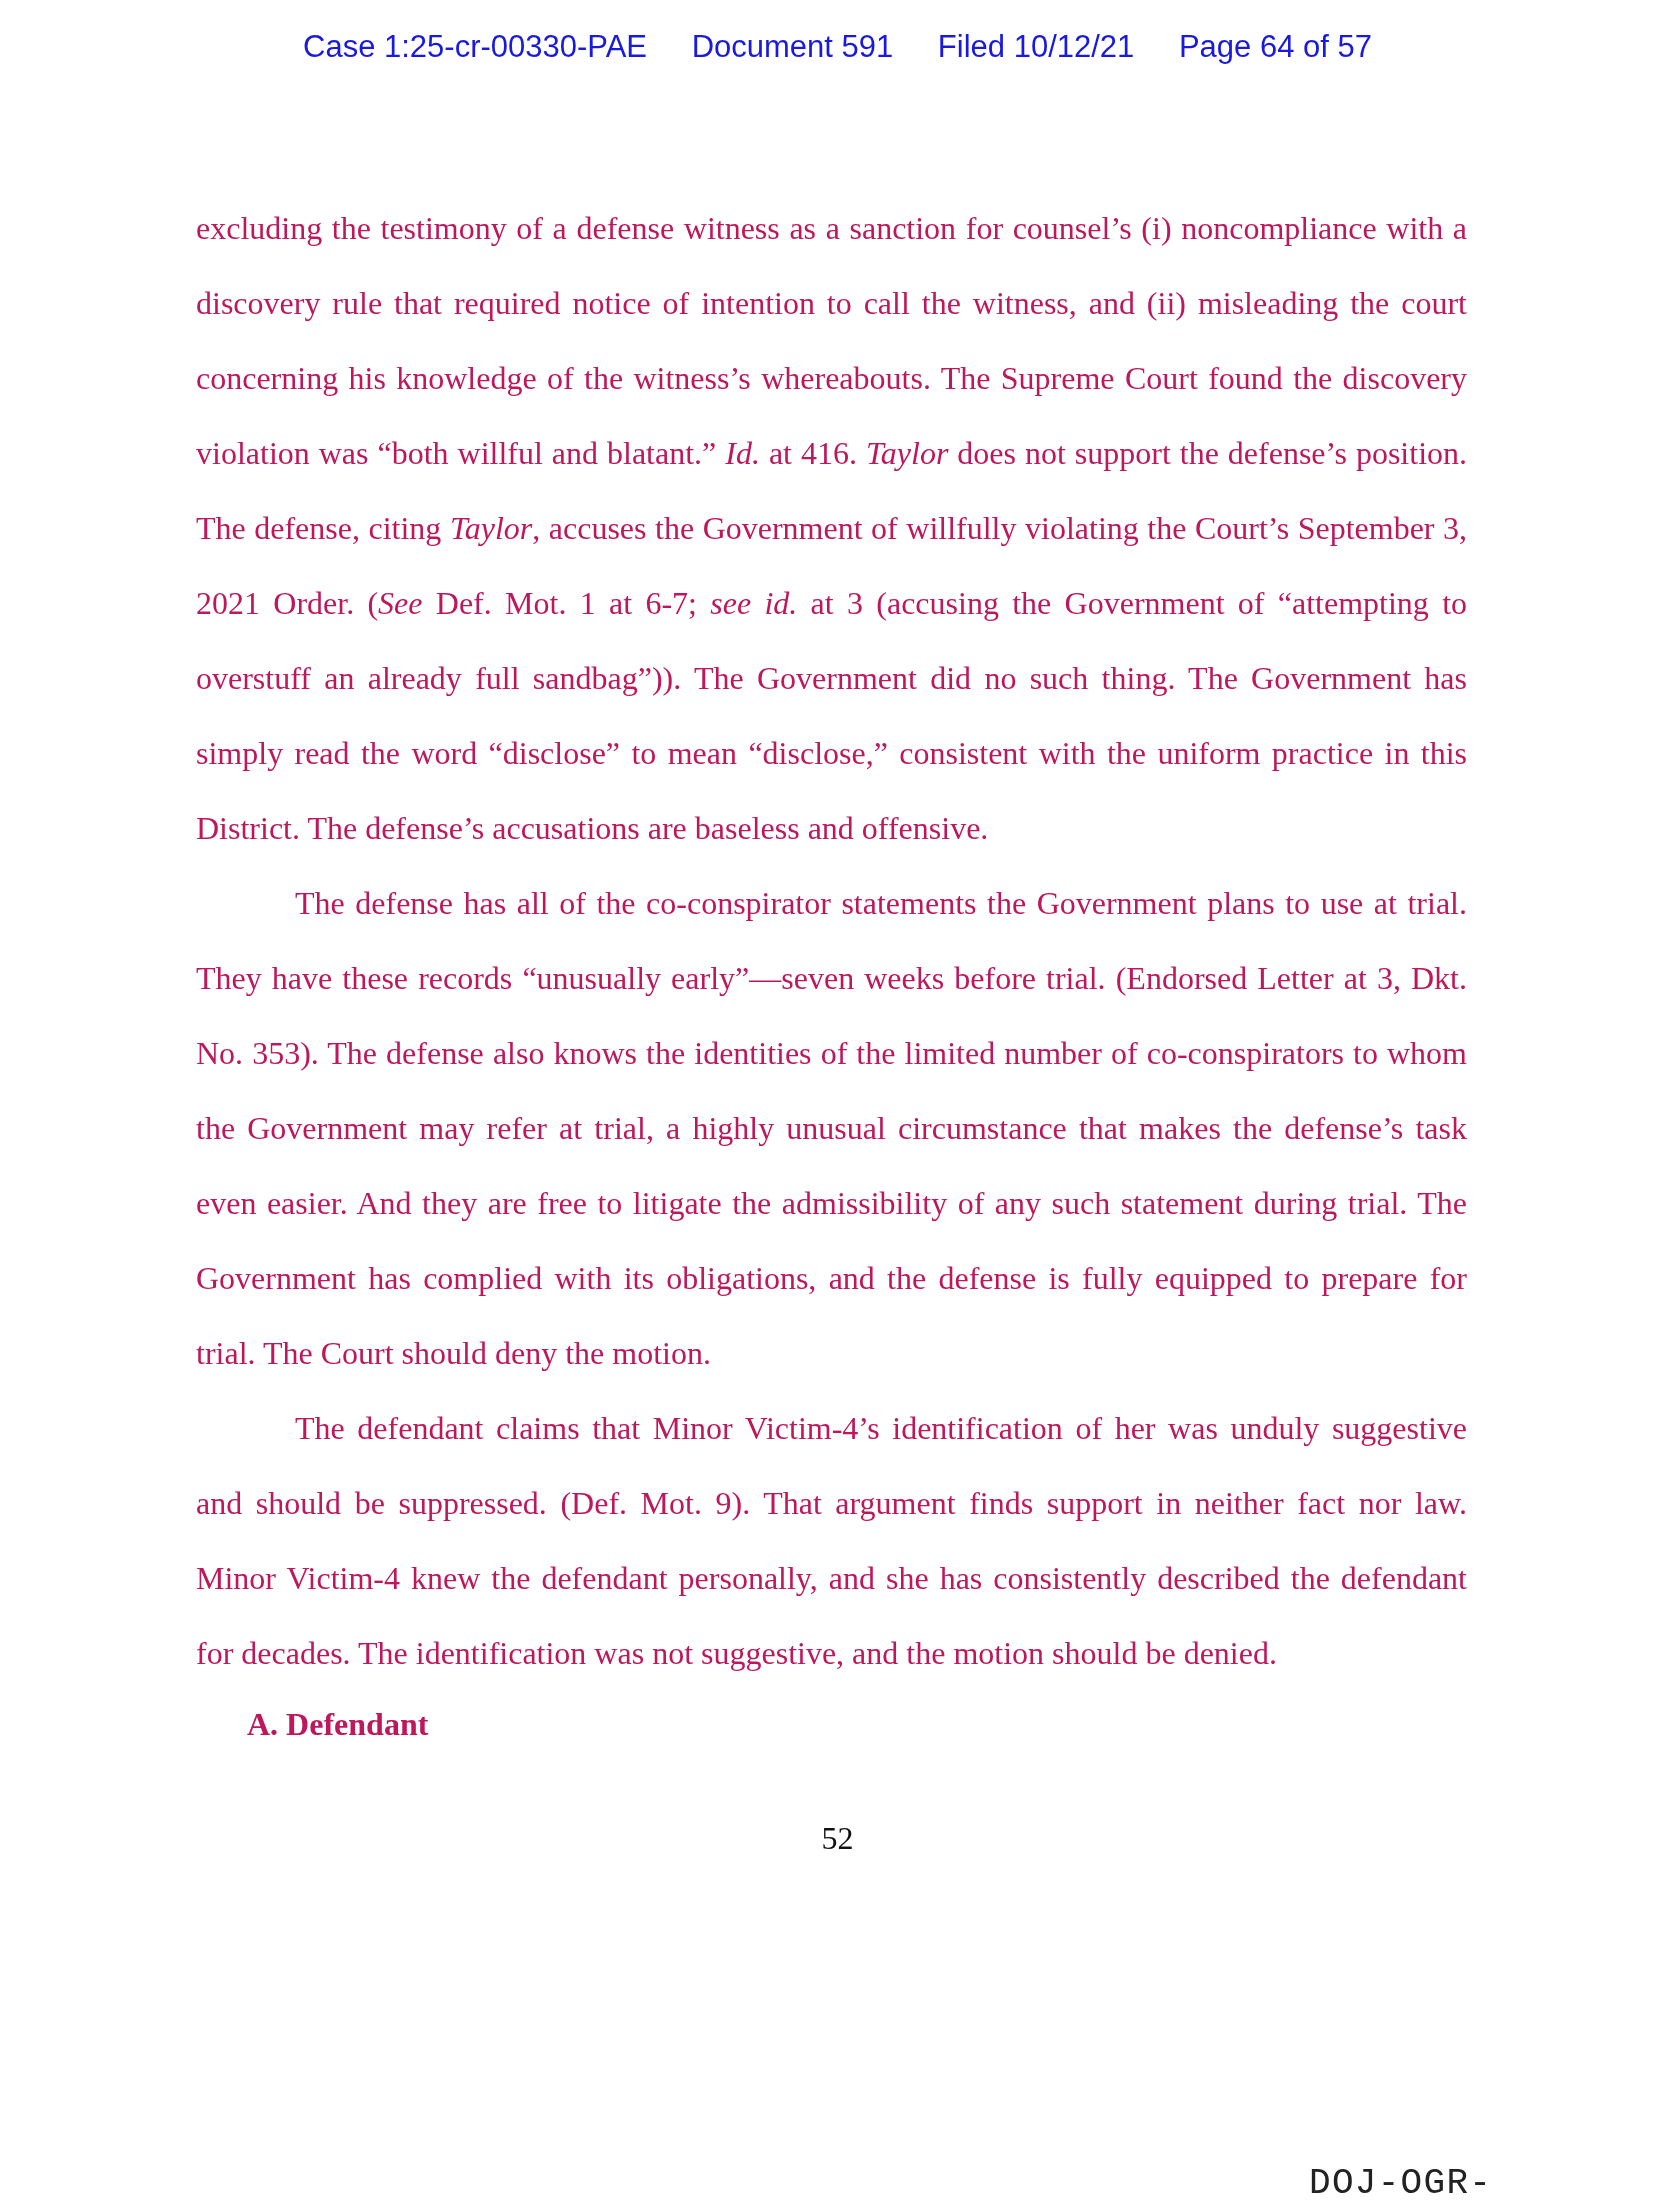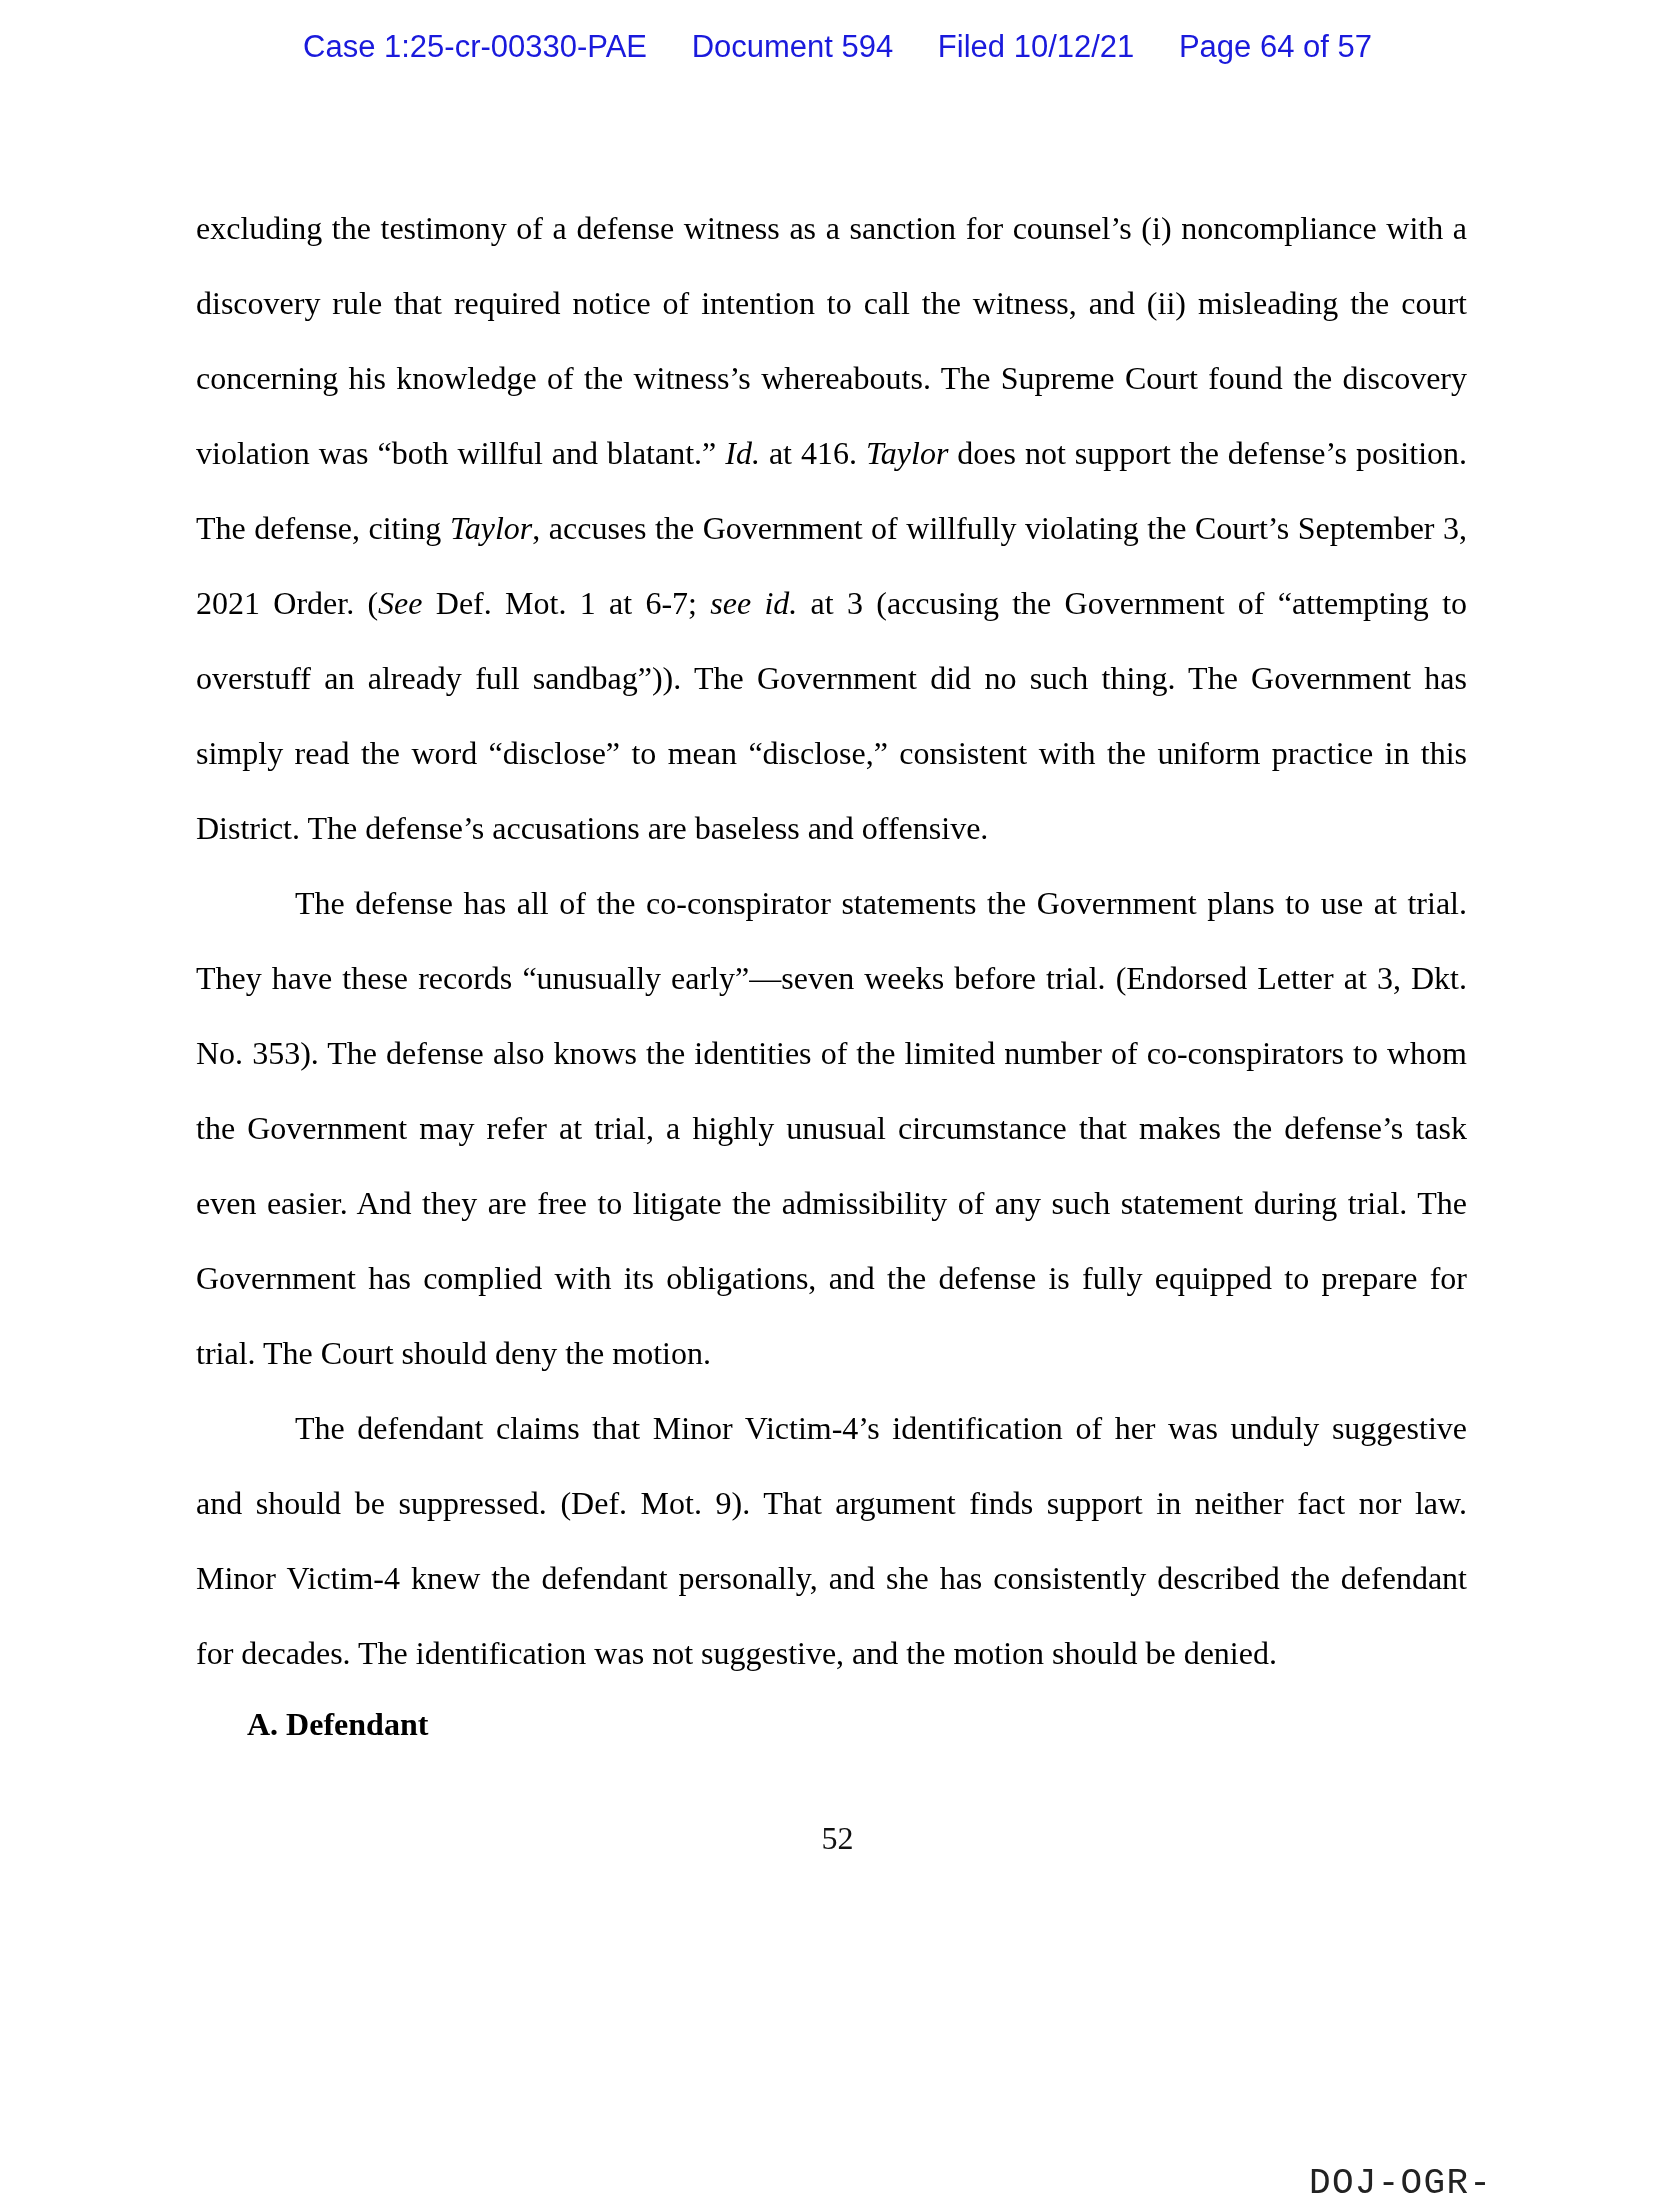--- a/index.html
+++ b/index.html
@@ -5,21 +5,21 @@
   html, body { margin: 0; padding: 0; background: #ffffff; }
   body { width: 1675px; height: 2205px; position: relative; overflow: hidden; }
   .header {
     position: absolute; top: 29px; left: 0; width: 1675px; text-align: center;
     font-family: "Liberation Sans", sans-serif; font-size: 31px; color: #1a1adc;
     white-space: pre;
   }
   .header span { margin: 0 22.3px; }
   .body {
     position: absolute; left: 196px; width: 1271px; top: 191px;
-    font-family: "Liberation Serif", serif; font-size: 32px; color: #000000;
+    font-family: "Liberation Serif", serif; font-size: 32px; color: #be185d;
     line-height: 75px; text-align: justify;
   }
   .body p { margin: 0; }
   .indent { text-indent: 99px; }
   .sec-heading {
     font-weight: bold; margin: 0; line-height: 75px; white-space: nowrap;
     padding-left: 51px;
   }
   .sec-heading .num { display: inline-block; width: 97px; }
   .subheading { font-weight: bold; padding-left: 51px; line-height: 66px; margin-top: 2.6px; }
@@ -28,21 +28,21 @@
     font-family: "Liberation Serif", serif; font-size: 32px; color: #111;
   }
   .bates {
     position: absolute; top: 2163px; left: 1309px;
     font-family: "Liberation Mono", monospace; font-size: 36px; color: #222; letter-spacing: 1.3px;
   }
 </style>
 </head>
 <body>
 
-<div class="header"><span>Case 1:25-cr-00330-PAE</span><span>Document 594</span><span>Filed 10/12/21</span><span>Page 64 of 57</span></div>
+<div class="header"><span>Case 1:25-cr-00330-PAE</span><span>Document 591</span><span>Filed 10/12/21</span><span>Page 64 of 57</span></div>
 
 <div class="body">
   <p id="para-0"><span>excluding the testimony of a defense witness as a sanction for counsel’s (i) noncompliance with a discovery rule that required notice of intention to call the witness, and (ii) misleading the court concerning his knowledge of the witness’s whereabouts.  The Supreme Court found the discovery violation was “both willful and blatant.” </span><em>Id.</em><span> at 416.  </span><em>Taylor</em><span> does not support the defense’s position. The defense, citing </span><em>Taylor</em><span>, accuses the Government of willfully violating the Court’s September 3, 2021 Order.  (</span><em>See</em><span> Def. Mot. 1 at 6-7; </span><em>see id.</em><span> at 3 (accusing the Government of “attempting to overstuff an already full sandbag”)).  The Government did no such thing.  The Government has simply read the word “disclose” to mean “disclose,” consistent with the uniform practice in this District.  The defense’s accusations are baseless and offensive.</span></p>
   <p id="para-1" class="indent"><span>The defense has all of the co-conspirator statements the Government plans to use at trial. They have these records “unusually early”—seven weeks before trial.  (Endorsed Letter at 3, Dkt. No. 353).  The defense also knows the identities of the limited number of co-conspirators to whom the Government may refer at trial, a highly unusual circumstance that makes the defense’s task even easier.  And they are free to litigate the admissibility of any such statement during trial.  The Government has complied with its obligations, and the defense is fully equipped to prepare for trial.  The Court should deny the motion.</span></p>
   <p class="indent">The defendant claims that Minor Victim-4’s identification of her was unduly suggestive and should be suppressed.  (Def. Mot. 9).  That argument finds support in neither fact nor law. Minor Victim-4 knew the defendant personally, and she has consistently described the defendant for decades.  The identification was not suggestive, and the motion should be denied.</p>
   <p class="subheading">A.  Defendant</p>
 </div>
 
 <div class="page-num">52</div>
 <div class="bates">DOJ-OGR-00006772</div>

